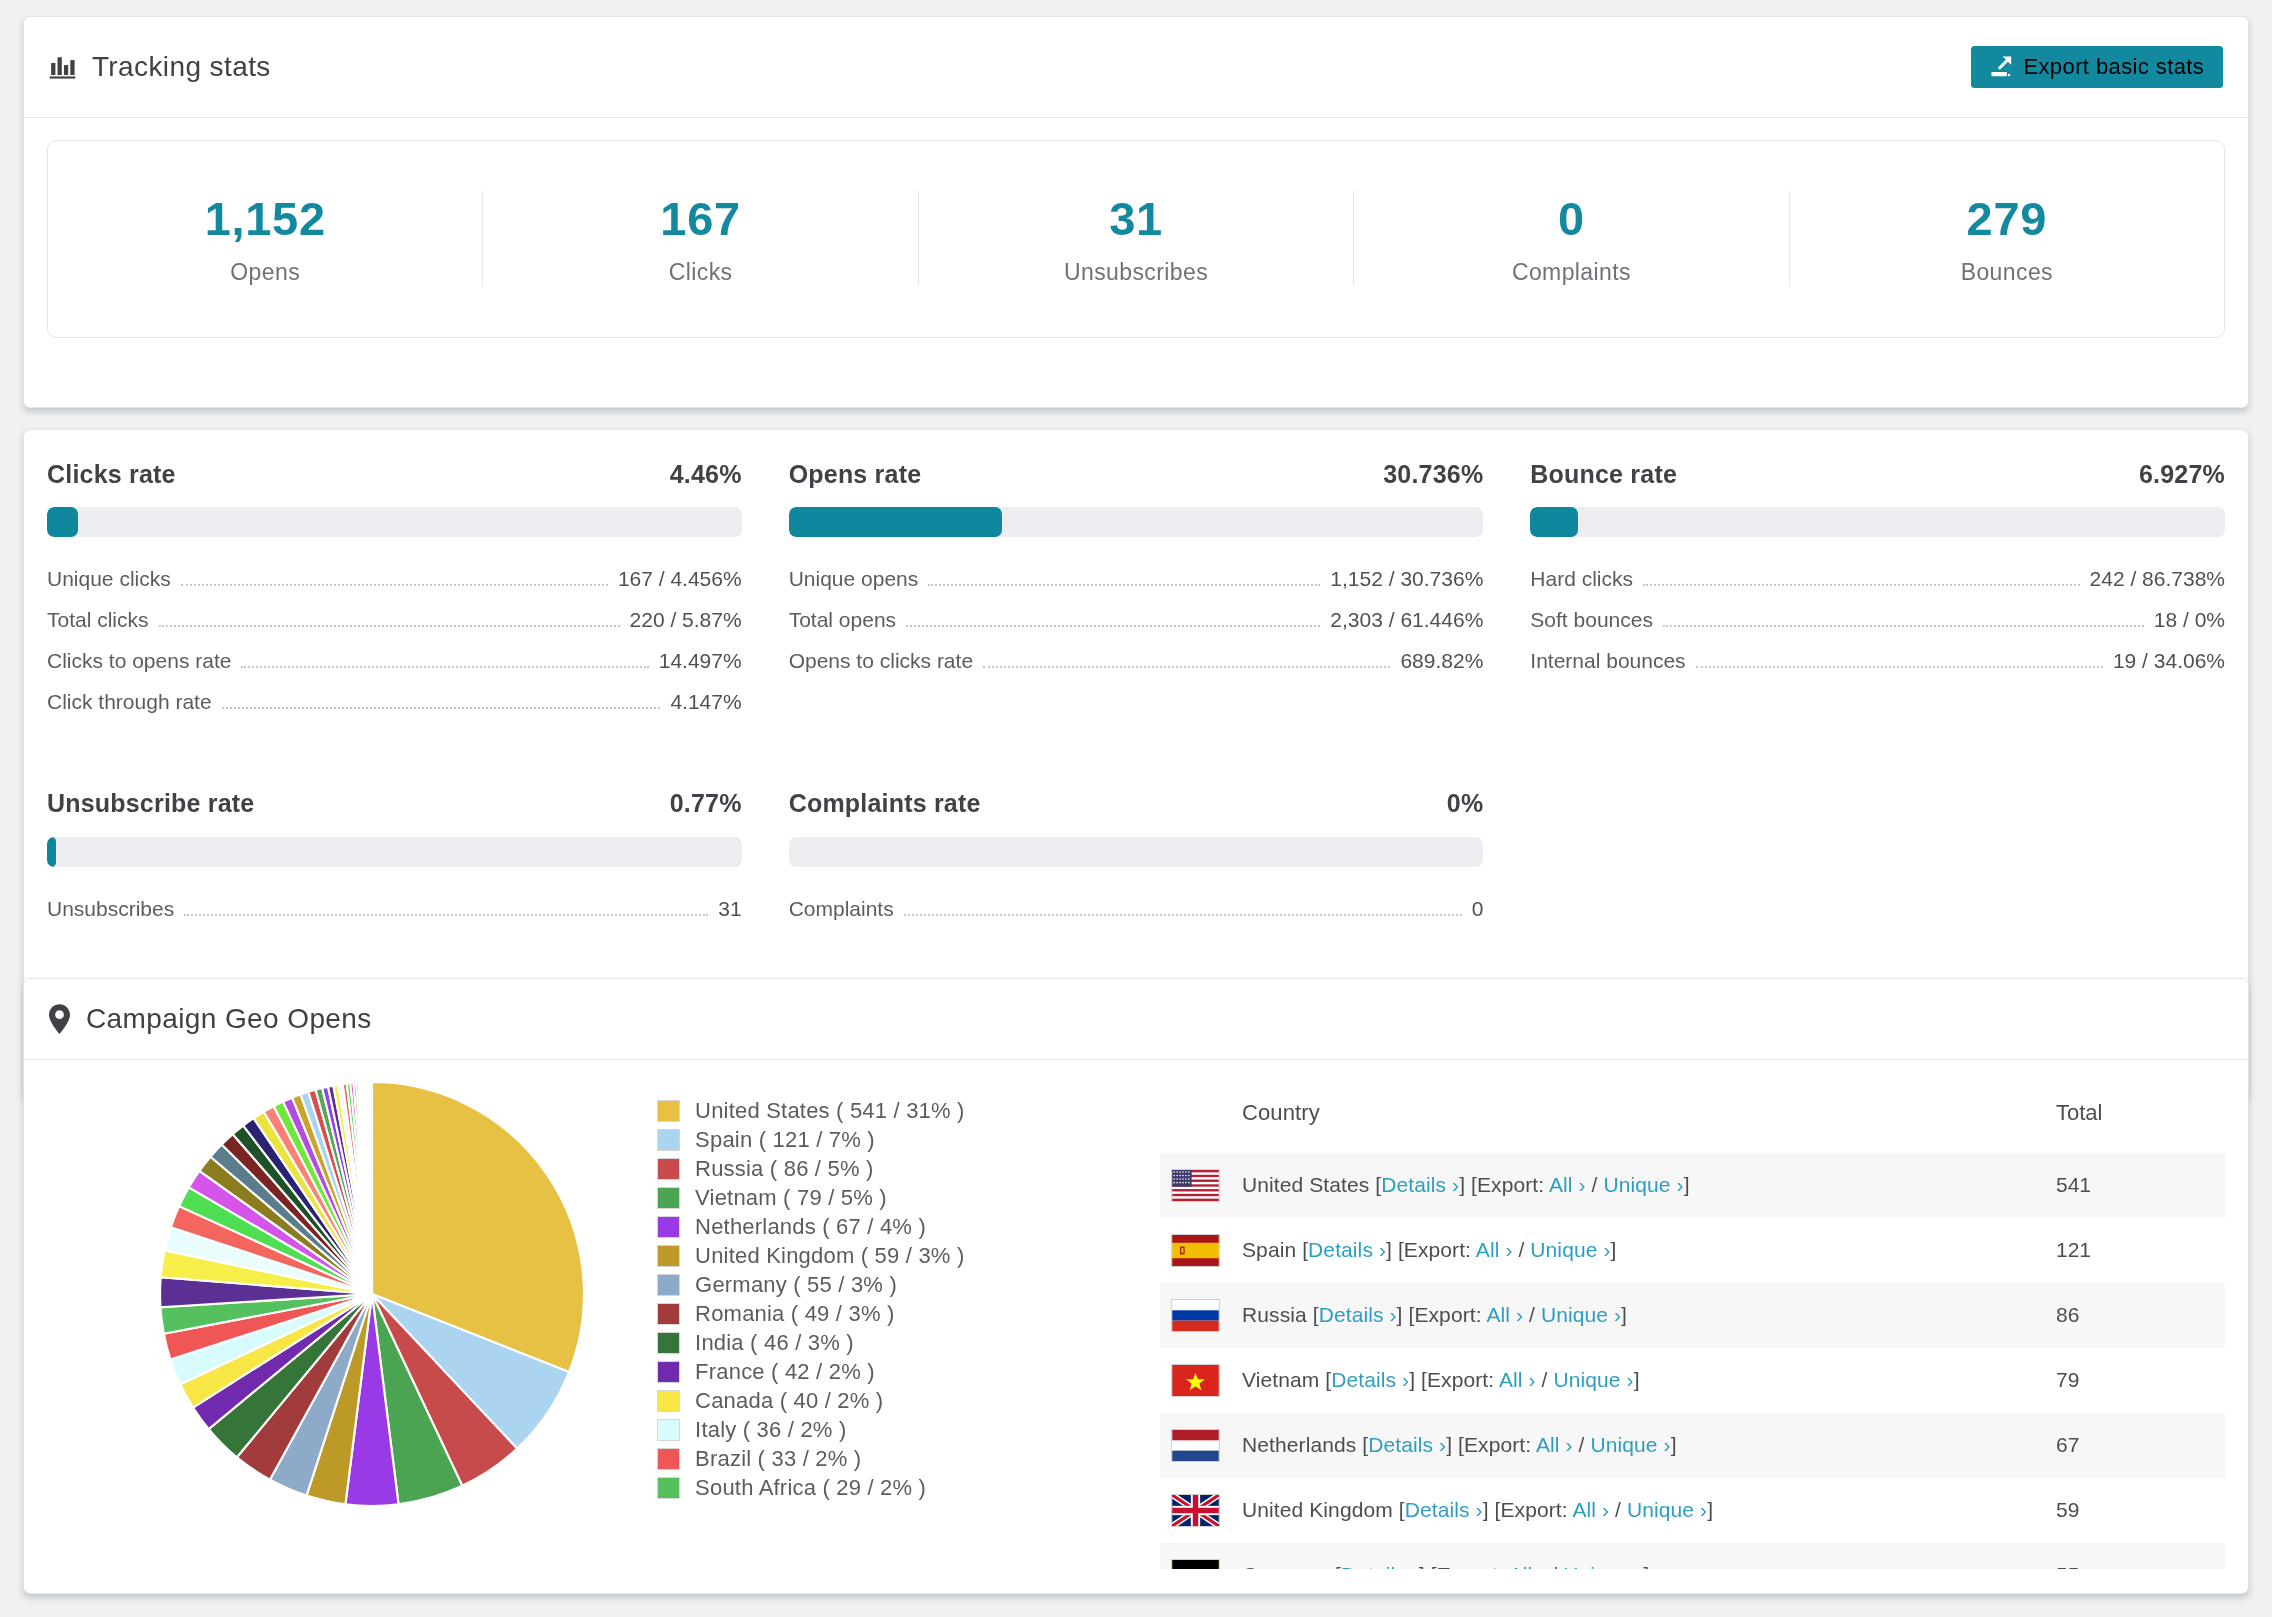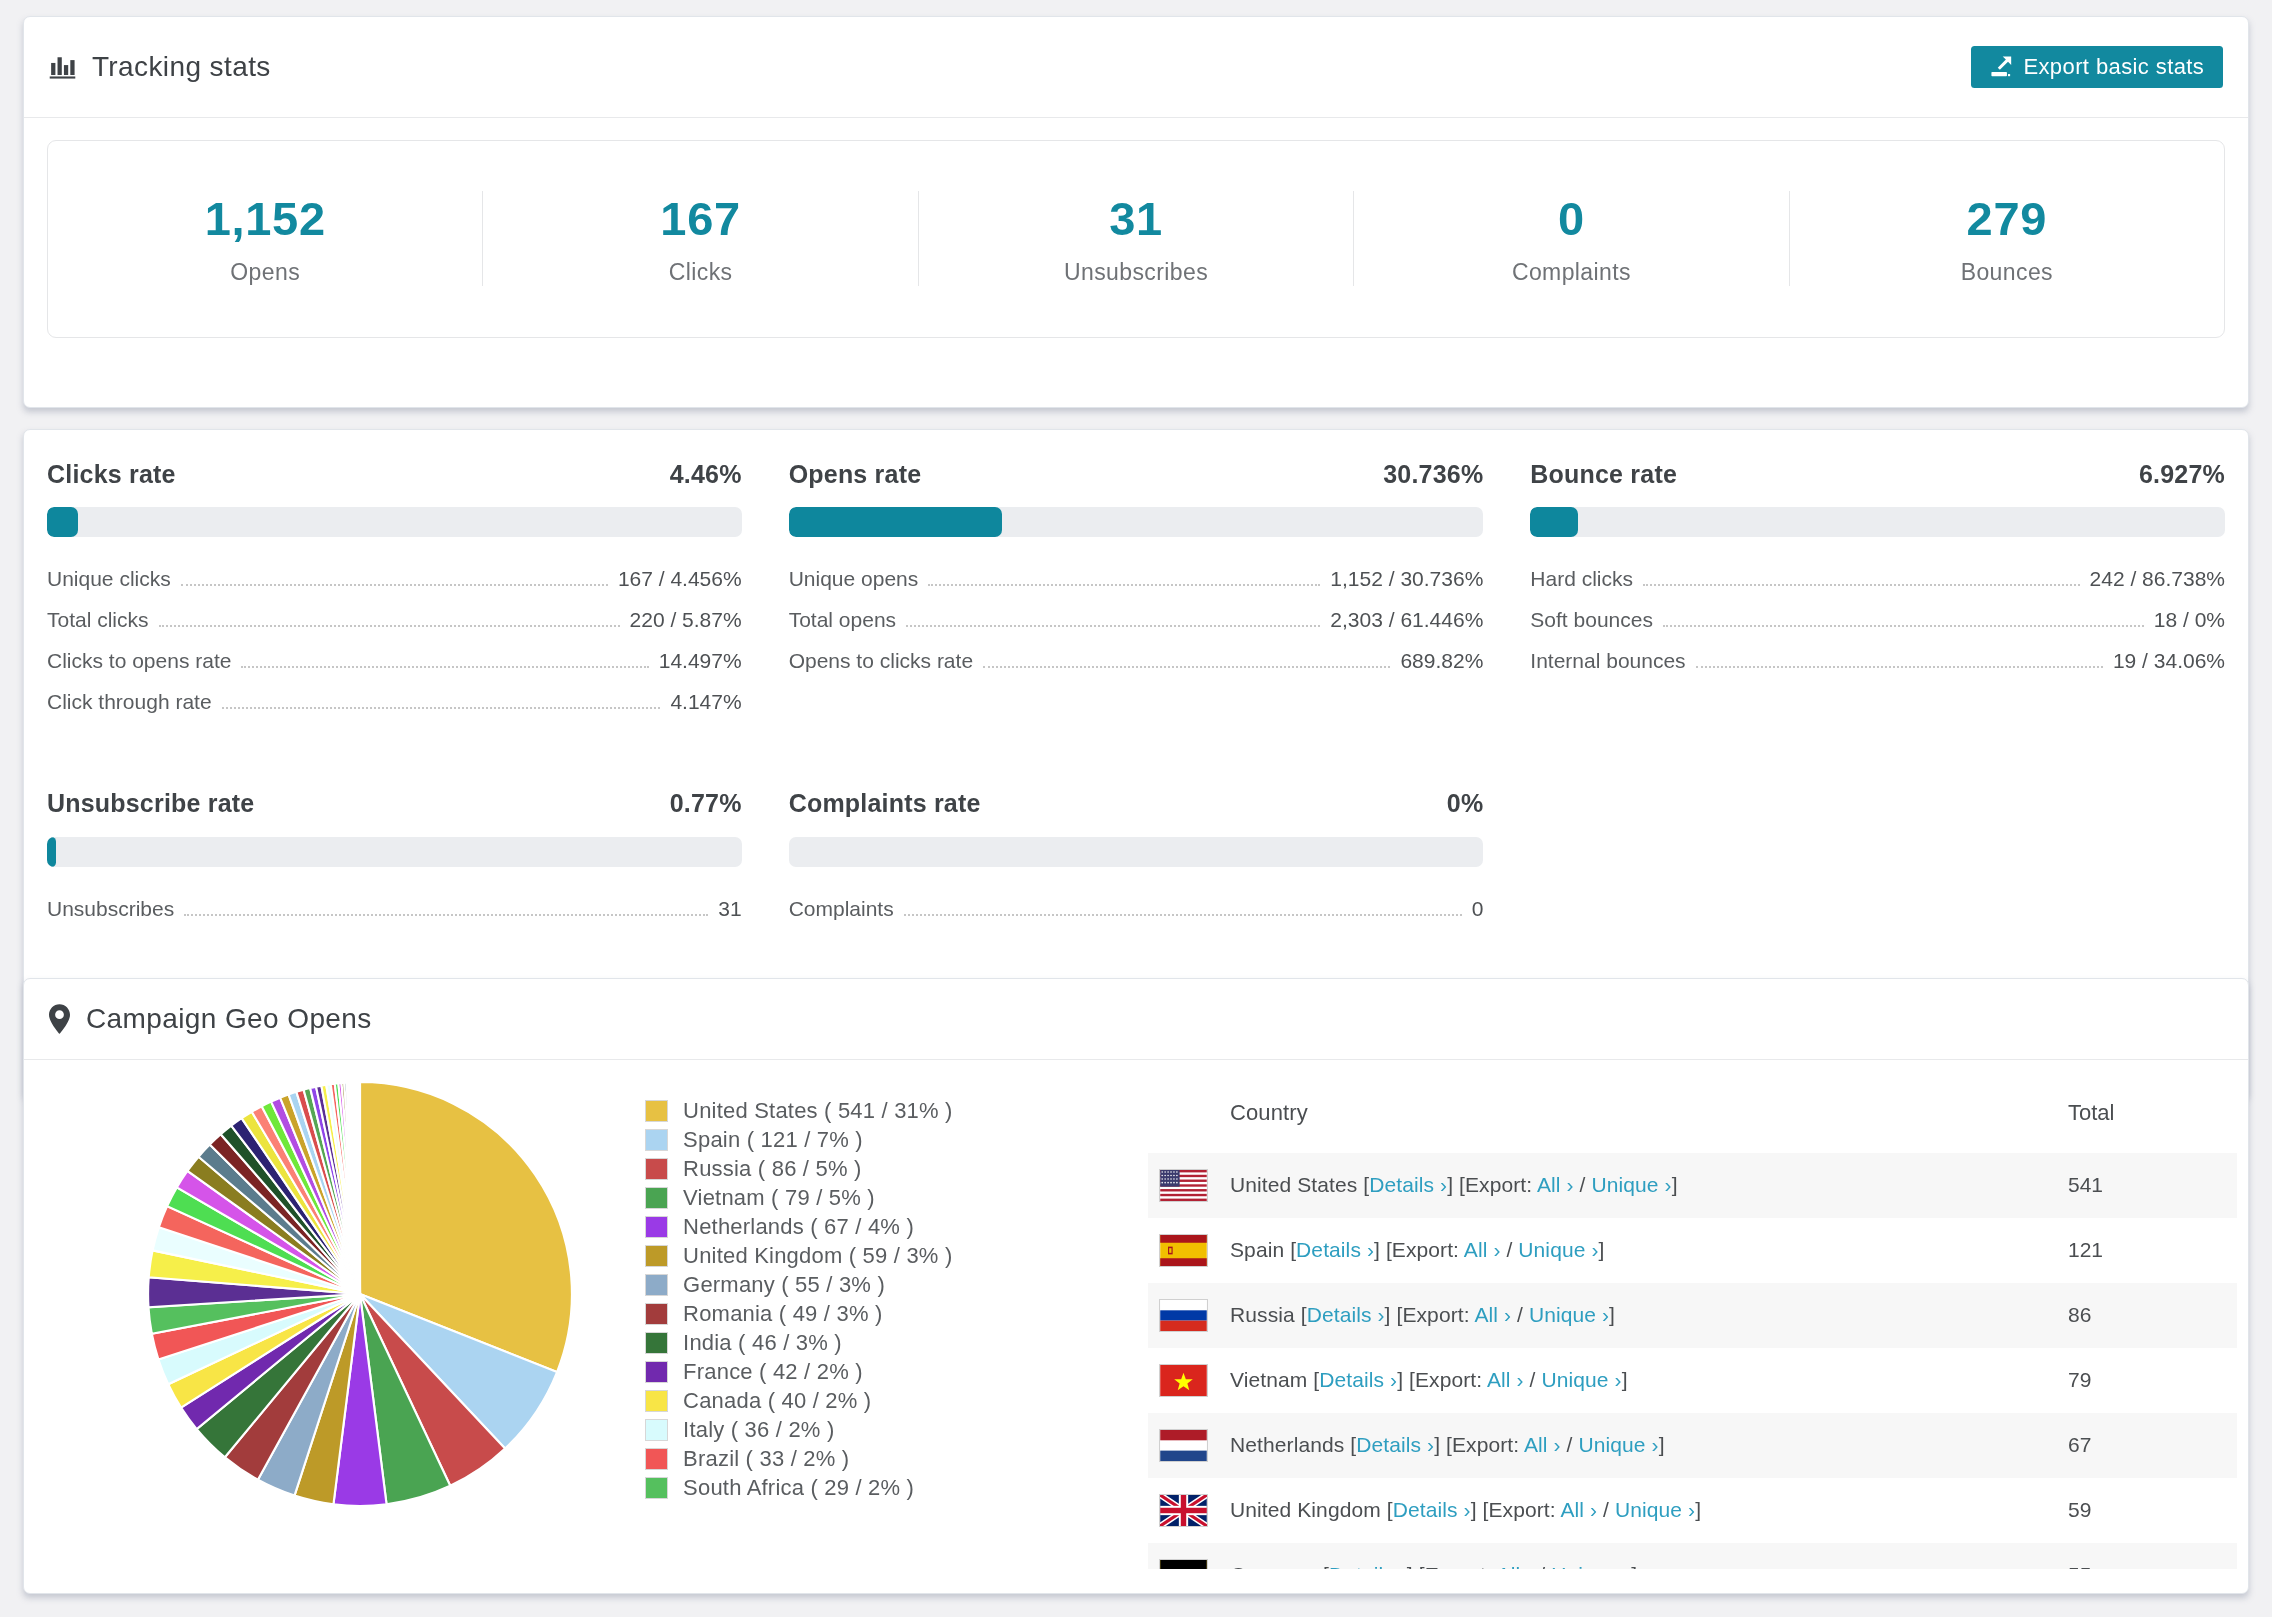--- a/index.html
+++ b/index.html
@@ -27,42 +27,42 @@
   .stats-row{
     display:flex;margin:22.6px 23px 0 23px;border:0.7px solid #e5e6e8;border-radius:9px;
     height:196px;background:#fff;align-items:center;
   }
   .stat-box{flex:1;display:flex;flex-direction:column;align-items:center;justify-content:center;border-left:0.7px solid #e5e6e8;}
   .stat-box:first-child{border-left:none;}
   .stat-value{font-size:47px;font-weight:700;color:#12899f;letter-spacing:0.7px;}
   .stat-label{font-size:23px;color:#6f7276;margin-top:12.7px;letter-spacing:0.4px;}
   .btn-export{
     margin-left:auto;display:flex;align-items:center;gap:11.3px;
-    background:#12899f;color:#ffffff;border:none;border-radius:3.5px;
+    background:#12899f;color:#000000;border:none;border-radius:3.5px;
     height:42px;padding:0 18.4px;font-size:22px;font-family:inherit;cursor:pointer;letter-spacing:0.4px;
   }
   
   #card-rates{top:429px;height:668px;}
   .rates-grid{
     display:grid;grid-template-columns:repeat(3,1fr);
     column-gap:47px;row-gap:58px;padding:30px 23px 0 23px;
   }
   .rate-head{display:flex;justify-content:space-between;align-items:baseline;}
   .rate-title,.rate-pct{font-size:25px;font-weight:700;color:#3f4347;letter-spacing:0.2px;}
   .bar{height:30px;background:#ebedf0;border-radius:7px;margin-top:18.4px;overflow:hidden;}
   .fill{height:100%;background:#0e879d;border-radius:7px;}
   .rate-rows{margin-top:30px;}
   .leader-row{display:flex;align-items:baseline;height:41px;font-size:21px;}
   .ml{color:#5a5d60;white-space:nowrap;}
   .dots{flex:1;border-bottom:2.1px dotted #c6c6c6;margin:0 10px 6.4px 10px;}
   .mv{color:#4e5154;white-space:nowrap;}
   
   #card-geo{top:978px;height:616px;overflow:hidden;}
   #card-geo .card-head{height:80px;}
-  .geo-content{display:flex;padding:0 11px;}
+  .geo-content{display:flex;padding:0 23px;}
   .pie-col{width:610px;}
   .pie-col svg{margin:15.5px 0 0 106px;display:block;}
   .legend-col{width:503px;padding-top:37px;}
   .legend-item{display:flex;align-items:center;height:29px;}
   .legend-swatch{width:22.6px;height:22.6px;border:1.4px solid #d7d7d7;box-sizing:border-box;margin-right:15.5px;flex:0 0 auto;}
   .legend-label{font-size:22px;color:#5a5d60;white-space:nowrap;letter-spacing:0.2px;}
   .table-clip{flex:1;height:495px;overflow:hidden;margin-top:14px;}
   .geo-table{width:100%;}
   .gt-head{display:flex;align-items:center;height:79px;font-size:22px;color:#4b4e51;justify-content:space-between;}
   .gt-row{display:flex;align-items:center;height:65px;font-size:21px;color:#4b4e51;}

